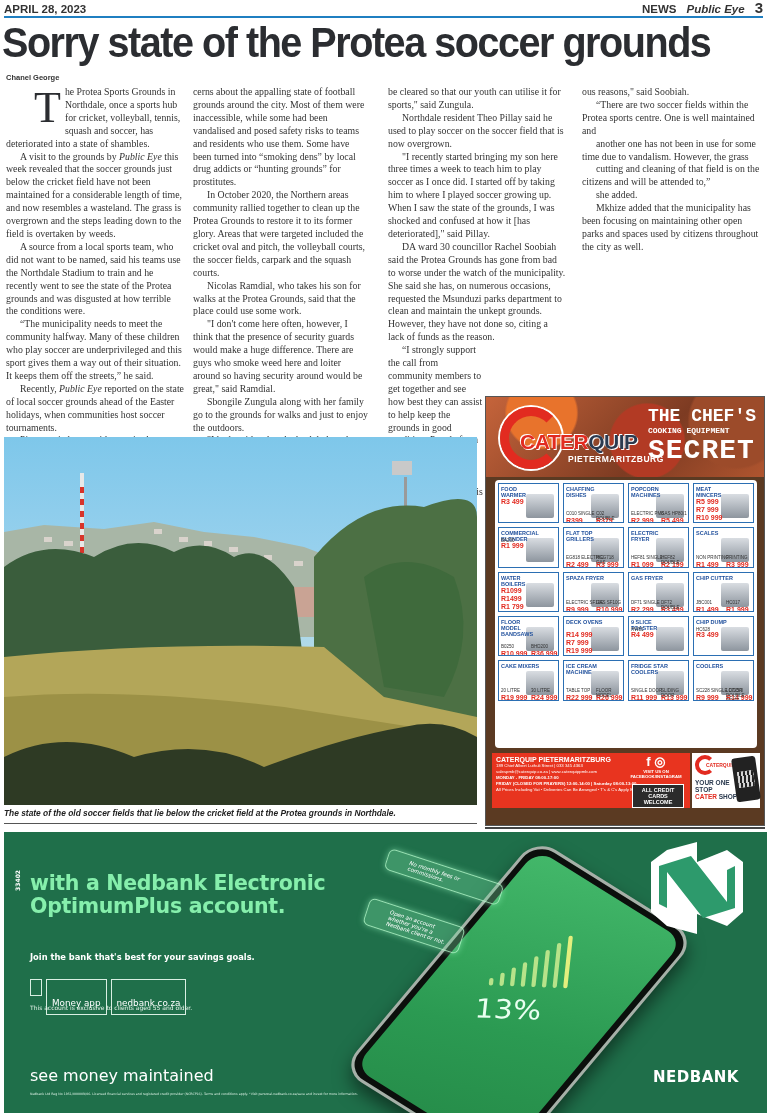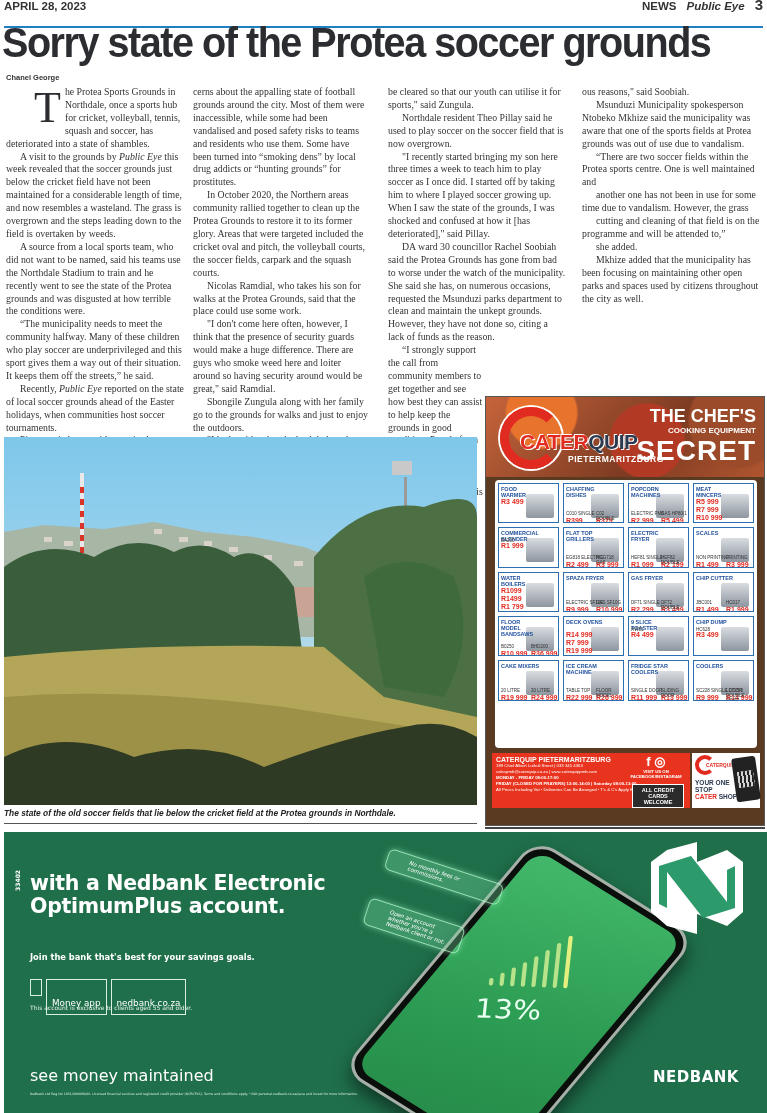--- a/index.html
+++ b/index.html
@@ -1,17 +1,17 @@
 <!DOCTYPE html>
 <html><head>
 <meta charset="utf-8">
 <style>
 *{margin:0;padding:0;box-sizing:border-box}
 body{width:767px;height:1113px;background:#fff;position:relative;overflow:hidden;font-family:"Liberation Serif",serif;color:#222}
-.masthead{position:absolute;left:4px;right:4px;top:0;height:28px;display:flex;align-items:flex-end;justify-content:space-between;font-family:"Liberation Sans",sans-serif;font-weight:bold;font-size:11.5px;color:#333;border-bottom:2px solid #1f7fc1;padding-bottom:14px}
+.masthead{position:absolute;left:4px;right:4px;top:0;height:18px;display:flex;align-items:flex-end;justify-content:space-between;font-family:"Liberation Sans",sans-serif;font-weight:bold;font-size:11.5px;color:#333;border-bottom:2px solid #1f7fc1;padding-bottom:1px}
 .masthead .right{display:flex;gap:10px;align-items:flex-end}
 .masthead .pub{font-style:italic}
 .masthead .pageno{font-size:15px;line-height:15px}
 .headline{position:absolute;left:2px;top:19px;width:765px;font-family:"Liberation Sans",sans-serif;font-weight:bold;font-size:43px;letter-spacing:-1.6px;color:#2b2d31;line-height:46px;transform:scaleX(0.92);transform-origin:left;white-space:nowrap}
 .byline{position:absolute;left:6px;top:73px;font-family:"Liberation Sans",sans-serif;font-weight:bold;font-size:7.5px;color:#333}
 .col{position:absolute;font-size:9.8px;line-height:12.9px;color:#333;text-align:left}
 .col p{text-indent:14px}
 .col p.noind{text-indent:0}
 .col1{left:6px;top:86px;width:178px}
 .col2{left:193px;top:86px;width:177px}
@@ -23,21 +23,21 @@
 .photo svg{position:absolute;left:0;top:0}
 .caption{position:absolute;left:4px;top:808px;width:473px;font-family:"Liberation Sans",sans-serif;font-weight:bold;font-style:italic;font-size:8.4px;color:#222}
 .caprule{position:absolute;left:4px;top:823px;width:473px;height:1px;background:#555}
 
 .ad{position:absolute;left:485px;top:396px;width:280px;height:430px;border:1px solid #555;background:#5b3a22;overflow:hidden}
 .ad-top{position:absolute;left:0;top:0;width:100%;height:80px;background:radial-gradient(circle at 58% 55%,#b23a24 0 22%,transparent 23%),radial-gradient(circle at 20% 20%,#e8732c 0 15%,transparent 16%),radial-gradient(circle at 90% 30%,#9c4b2a 0 18%,transparent 19%),linear-gradient(135deg,#c5643b,#7d3b22 60%,#b0552f)}
 .logo-c{position:absolute;left:14px;top:10px;width:62px;height:62px;border:9px solid #e22b20;border-right-color:transparent;border-radius:50%;box-shadow:0 0 0 2px #fff}
 .logo-text{position:absolute;left:34px;top:33px;font-family:"Liberation Sans",sans-serif;font-weight:bold;font-size:21px;letter-spacing:-0.5px;color:#e22b20;text-shadow:1px 1px 0 #fff,-1px -1px 0 #fff}
 .logo-text span{color:#2b3a4f}
 .logo-sub{position:absolute;left:82px;top:57px;font-family:"Liberation Sans",sans-serif;font-weight:bold;font-size:8.5px;color:#fff;letter-spacing:0.5px}
-.chef{position:absolute;right:8px;top:10px;text-align:right;color:#fff;font-family:Liberation Sans, sans-serif;font-weight:bold;line-height:1}
+.chef{position:absolute;right:8px;top:10px;text-align:left;color:#fff;font-family:Liberation Mono, monospace;font-weight:bold;line-height:1}
 .chef .a{font-size:18px}
 .chef .b{font-size:8px;margin:2px 0}
 .chef .c{font-size:28px;letter-spacing:1px}
 .grid{position:absolute;left:9px;top:83px;width:262px;height:268px;background:#fff;border-radius:4px;padding:3px;display:grid;grid-template-columns:repeat(4,1fr);grid-template-rows:repeat(6,1fr);gap:4px}
 .cell{border:1px solid #2b6fb3;position:relative;font-family:"Liberation Sans",sans-serif;overflow:hidden;background:#fff}
 .cell .t{position:absolute;left:2px;font-weight:bold;font-size:5.5px;color:#1f4f9c;text-transform:uppercase;line-height:6px}
 .cell .p{position:absolute;font-weight:bold;font-size:7px;color:#e22b20;line-height:7px}
 .cell .s{position:absolute;font-size:4.5px;color:#333;line-height:5px}
 .cell .img{position:absolute;background:linear-gradient(180deg,#d9dde2,#8d959e);border-radius:2px}
 .ad-bottom{position:absolute;left:0;top:352px;width:100%;height:78px;background:#5b3a22}
@@ -52,21 +52,21 @@
 .whitebox .mt{position:absolute;left:14px;top:9px;font-size:5px;font-weight:bold;color:#e22b20}
 .whitebox .one{position:absolute;left:3px;top:26px;font-size:6.5px;font-weight:bold;color:#2b3a4f;line-height:7px}
 .whitebox .one span{color:#e22b20}
 .qr{position:absolute;right:2px;top:4px;width:24px;height:44px;background:#222;transform:rotate(-8deg);border-radius:3px}
 .qr::after{content:"";position:absolute;left:4px;top:14px;width:16px;height:16px;background:repeating-linear-gradient(90deg,#fff 0 2px,#222 2px 4px),#fff;opacity:.8}
 .adrule{position:absolute;left:485px;top:827px;width:280px;height:2px;background:#444}
 
 .ned{position:absolute;left:4px;top:832px;width:763px;height:281px;background:#1f6f4a;overflow:hidden;font-family:"DejaVu Sans",sans-serif}
 .ned .code{position:absolute;left:10px;top:38px;color:#fff;font-size:6px;font-weight:bold;writing-mode:vertical-rl;transform:rotate(180deg)}
 .ned .h1{position:absolute;left:26px;top:40px;font-size:20.5px;font-weight:bold;line-height:23px;letter-spacing:-0.3px;color:#fff}
-.ned .h2{color:#ffffff}
+.ned .h2{color:#86efac}
 .ned .sub{position:absolute;left:26px;top:120px;font-size:8.3px;font-weight:bold;color:#fff}
 .ned .pills{position:absolute;left:26px;top:147px;display:flex;gap:4px}
 .ned .pill{border:1px solid #d8efe2;color:#fff;font-size:8.8px;padding:17px 5px;height:17px;line-height:12px}
 .ned .pill.sm{width:12px;padding:0}
 .ned .excl{position:absolute;left:26px;top:172px;font-size:6px;color:#e6f3ea}
 .ned .tag{position:absolute;left:26px;top:234px;font-size:16px;color:#fff}
 .ned .legal{position:absolute;left:26px;top:260px;font-size:3.2px;color:#d8efe2}
 .ned .brand{position:absolute;right:28px;top:236px;font-size:15px;font-weight:bold;color:#fff;letter-spacing:0.5px}
 .ned .logo{position:absolute;left:643px;top:10px}
 .phone{position:absolute;left:420px;top:22px;width:190px;height:300px;transform:rotate(32deg) skewX(-8deg);background:#0b0f0c;border-radius:24px;border:3px solid #a6b0a8;box-shadow:6px 8px 18px rgba(0,0,0,.5)}
@@ -113,24 +113,23 @@
 <div class="col col3">
   <p class="noind">be cleared so that our youth can utilise it for sports," said Zungula.</p>
   <p>Northdale resident Theo Pillay said he used to play soccer on the soccer field that is now overgrown.</p>
   <p>"I recently started bringing my son here three times a week to teach him to play soccer as I once did. I started off by taking him to where I played soccer growing up. When I saw the state of the grounds, I was shocked and confused at how it [has deteriorated]," said Pillay.</p>
   <p>DA ward 30 councillor Rachel Soobiah said the Protea Grounds has gone from bad to worse under the watch of the municipality. She said she has, on numerous occasions, requested the Msunduzi parks department to clean and maintain the unkept grounds. However, they have not done so, citing a lack of funds as the reason.</p>
   <p style="width:95px">“I strongly support the call from community members to get together and see how best they can assist to help keep the grounds in good condition. People from our community, including the elderly and youth, use the grounds on a daily basis for vari-</p>
 </div>
 
 <div class="col col4">
   <p class="noind">ous reasons," said Soobiah.</p>
-  <p>Msunduzi Municipality spokesperson Ntobeko Mkhize said the municipality was aware that one of the sports fields at Protea grounds was out of use due to vandalism.</p>
   <p>“There are two soccer fields within the Protea sports centre. One is well maintained and</p>
   <p>another one has not been in use for some time due to vandalism. However, the grass</p>
-  <p>cutting and cleaning of that field is on the programme and will be attended to,”</p>
+  <p>cutting and cleaning of that field is on the citizens and will be attended to,”</p>
   <p>she added.</p>
   <p>Mkhize added that the municipality has been focusing on maintaining other open parks and spaces used by citizens throughout the city as well.</p>
 </div>
 
 <div class="photo">
   <svg width="473" height="368" viewBox="0 0 473 368">
     <path d="M0 95 L40 88 L100 92 L150 85 L200 95 L250 100 L300 110 L340 125 L360 130 L360 200 L0 200Z" fill="#a8b6a6"></path>
     <g fill="#d9d3cc">
         <rect x="40" y="100" width="8" height="5"></rect>
         <rect x="60" y="104" width="9" height="5"></rect>

